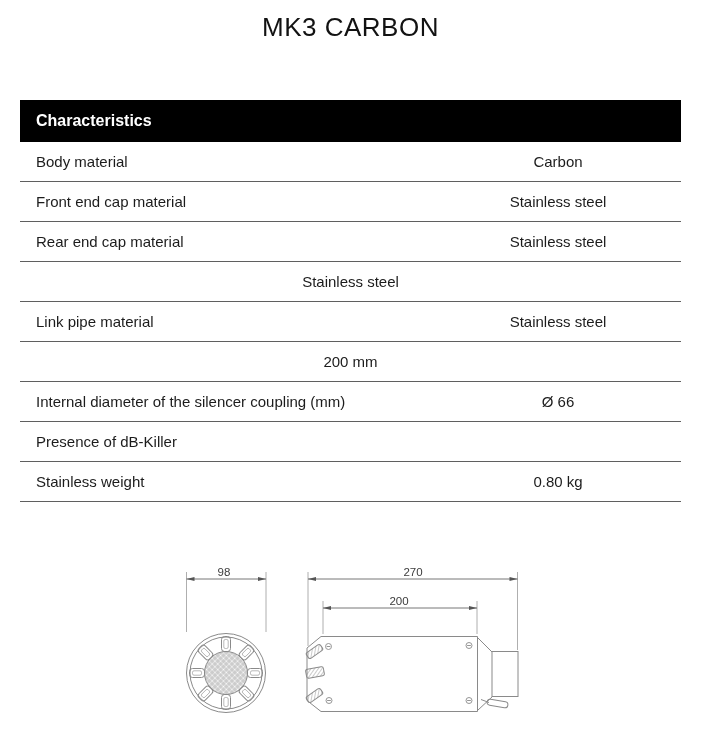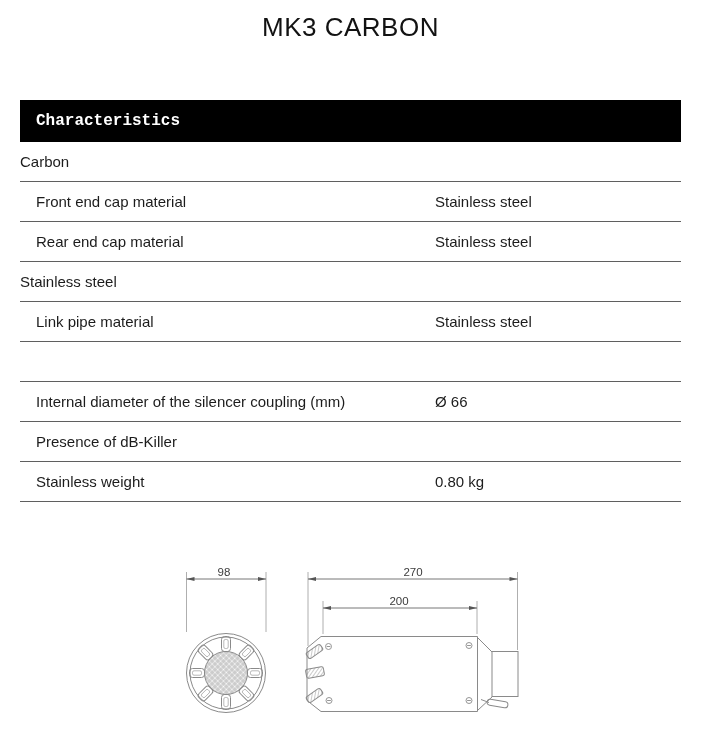--- a/index.html
+++ b/index.html
@@ -13,52 +13,53 @@
     text-align:center;font-size:26px;font-weight:400;color:#121212;
     letter-spacing:0.5px;margin:0;
   }
   .spec-table{
     position:absolute;left:20px;top:100px;width:661px;
   }
   .spec-header{
     background:#000000;color:#ffffff;
     height:42px;line-height:42px;
     font-size:16px;font-weight:700;
-    padding-left:16px;box-sizing:border-box;font-family:Liberation Mono, monospace;
+    padding-left:16px;box-sizing:border-box;
   }
   .spec-row{
     display:flex;align-items:center;
     height:40px;box-sizing:border-box;
     border-bottom:1px solid #5f5f5f;
     font-size:15px;color:#1c1c1c;
   }
   .spec-label{
     width:415px;padding-left:16px;box-sizing:border-box;
     white-space:nowrap;overflow:hidden;
   }
   .spec-value{
-    flex:1;white-space:nowrap;overflow:hidden;
+    flex:1;white-space:nowrap;overflow:hidden;text-align:center;
   }
   .tech-drawing{
     position:absolute;left:0;top:545px;
   }
   .dim-text{
     font-family:"Liberation Sans",sans-serif;
     font-size:11.5px;fill:#3c3c3c;
   }
 </style>
 </head>
 <body>
 
 <h1 class="page-title">MK3 CARBON</h1>
 
 <div class="spec-table">
   <div class="spec-header">Characteristics</div>
   <div id="spec-rows">
   <div class="spec-row">
+    <div class="spec-label">Body material</div>
     <div class="spec-value">Carbon</div>
   </div>
 
   <div class="spec-row">
     <div class="spec-label">Front end cap material</div>
     <div class="spec-value">Stainless steel</div>
   </div>
 
   <div class="spec-row">
     <div class="spec-label">Rear end cap material</div>
@@ -69,20 +70,21 @@
     <div class="spec-value">Stainless steel</div>
   </div>
 
   <div class="spec-row">
     <div class="spec-label">Link pipe material</div>
     <div class="spec-value">Stainless steel</div>
   </div>
 
 
   <div class="spec-row">
+    <div class="spec-value">200 mm</div>
   </div>
 
   <div class="spec-row">
     <div class="spec-label">Internal diameter of the silencer coupling (mm)</div>
     <div class="spec-value">Ø 66</div>
   </div>
 
   <div class="spec-row">
     <div class="spec-label">Presence of dB-Killer</div>
   </div>

